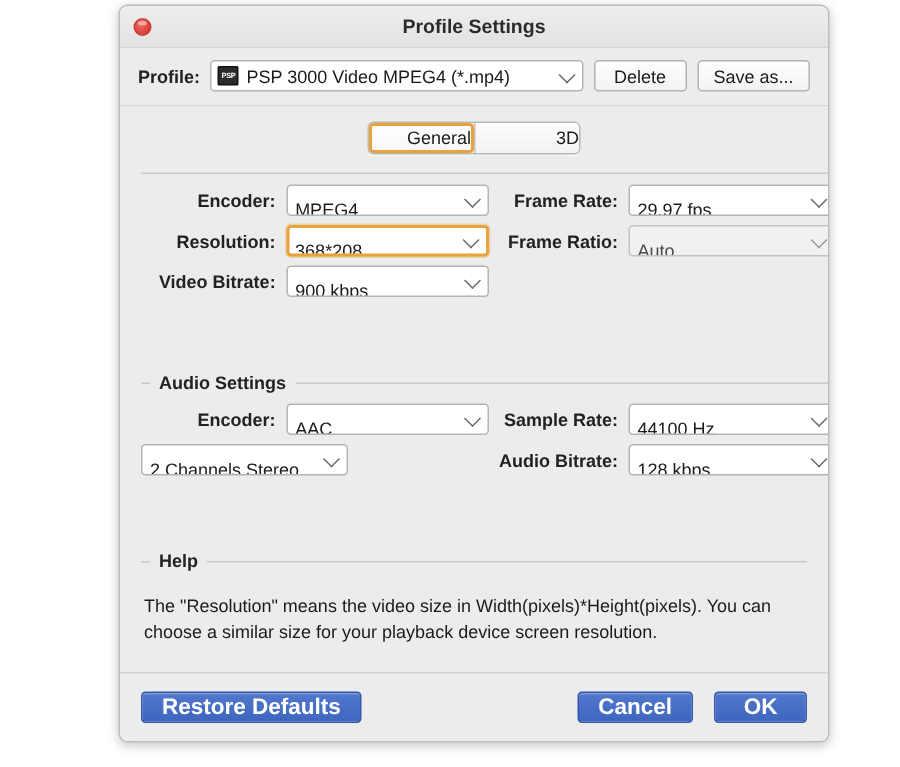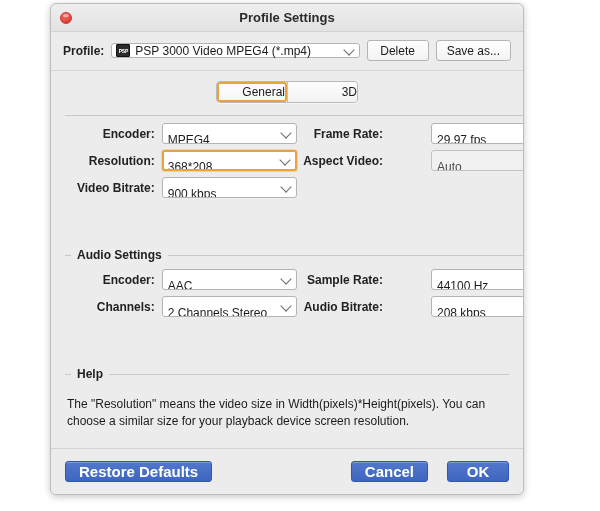--- a/index.html
+++ b/index.html
@@ -12,21 +12,21 @@
     background: #ffffff;
     font-family: "Liberation Sans", sans-serif;
     font-size: 12px;
     color: #1b1b1b;
     overflow: hidden;
   }
 
   
   #window {
     position: absolute;
-    left: 50px;
+    left: 79px;
     top: 3px;
     width: 474px;
     height: 492px;
     background: #ececec;
     border: 1px solid #bdbdbd;
     border-radius: 6px;
     box-shadow: 0 2px 7px rgba(0,0,0,0.22);
     box-sizing: border-box;
     overflow: hidden;
   }
@@ -78,21 +78,21 @@
   #profile-label {
     font-size: 12px;
     font-weight: bold;
     color: #222;
     margin-right: 7px;
     white-space: nowrap;
   }
   #profile-select {
     position: relative;
     flex: 1;
-    height: 15px;
+    height: 21px;
     background: #ffffff;
     border: 1px solid #b4b4b4;
     border-radius: 3px;
     display: flex;
     align-items: center;
     padding: 0 20px 0 4px;
     box-sizing: border-box;
     cursor: pointer;
   }
   .psp-icon {
@@ -207,21 +207,21 @@
   .frow {
     display: flex;
     align-items: center;
     margin-bottom: 6px;
   }
   .fcell {
     display: flex;
     align-items: center;
   }
   .fcell.left  { width: 232px; }
-  .fcell.right { flex: 1; gap: 41px; }
+  .fcell.right { flex: 1; }
 
   .flabel {
     font-size: 12px;
     font-weight: bold;
     color: #222;
     text-align: right;
     white-space: nowrap;
     margin-right: 7px;
   }
   .fcell.left  .flabel { width: 92px; }
@@ -291,21 +291,21 @@
     font-size: 15px;
     font-weight: bold;
     font-family: "Liberation Sans", sans-serif;
     cursor: pointer;
     box-sizing: border-box;
     box-shadow: inset 0 1px 0 rgba(255,255,255,0.25);
   }
   #bottom-right {
     margin-left: auto;
     display: flex;
-    gap: 19px;
+    gap: 14px;
   }
 </style>
 </head>
 <body>
 
 <div id="window">
 
   <div id="titlebar">
     <div id="close-btn"></div>
     <div id="window-title">Profile Settings</div>
@@ -353,21 +353,21 @@
 
         <div class="frow">
           <div class="fcell left">
             <span class="flabel">Resolution:</span>
             <div class="combo focused">
               <span>368*208</span>
               <span class="chev"></span>
             </div>
           </div>
           <div class="fcell right">
-            <span class="flabel">Aspect Video:</span>
+            <span class="flabel">Frame Ratio:</span>
             <div class="combo disabled">
               <span>Auto</span>
               <span class="chev"></span>
             </div>
           </div>
         </div>
 
         <div class="frow">
           <div class="fcell left">
             <span class="flabel">Video Bitrate:</span>
@@ -401,30 +401,29 @@
             <span class="flabel">Sample Rate:</span>
             <div class="combo">
               <span>44100 Hz</span>
               <span class="chev"></span>
             </div>
           </div>
         </div>
 
         <div class="frow">
           <div class="fcell left">
-            <span class="flabel">Channels:</span>
             <div class="combo">
               <span>2 Channels Stereo</span>
               <span class="chev"></span>
             </div>
           </div>
           <div class="fcell right">
             <span class="flabel">Audio Bitrate:</span>
             <div class="combo">
-              <span>208 kbps</span>
+              <span>128 kbps</span>
               <span class="chev"></span>
             </div>
           </div>
         </div>
 
         <div class="spacer-sm"></div>
       </div>
     </fieldset>
 
     <div class="spacer-md"></div>

